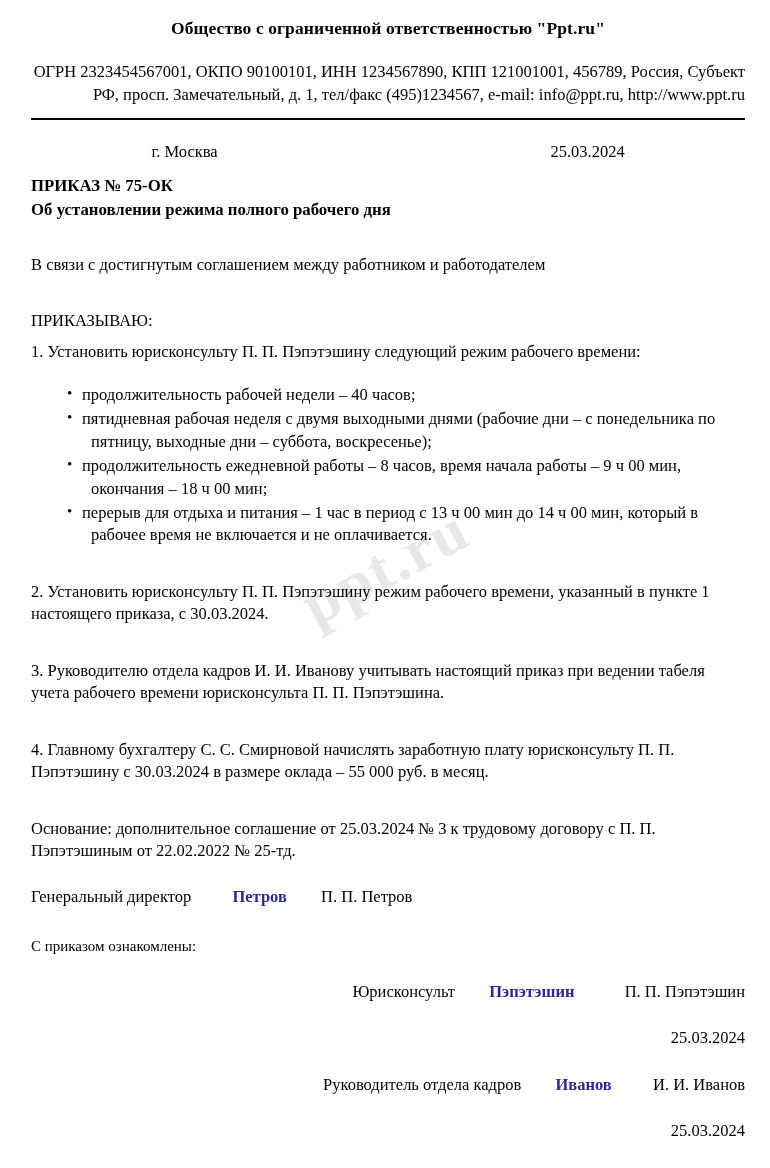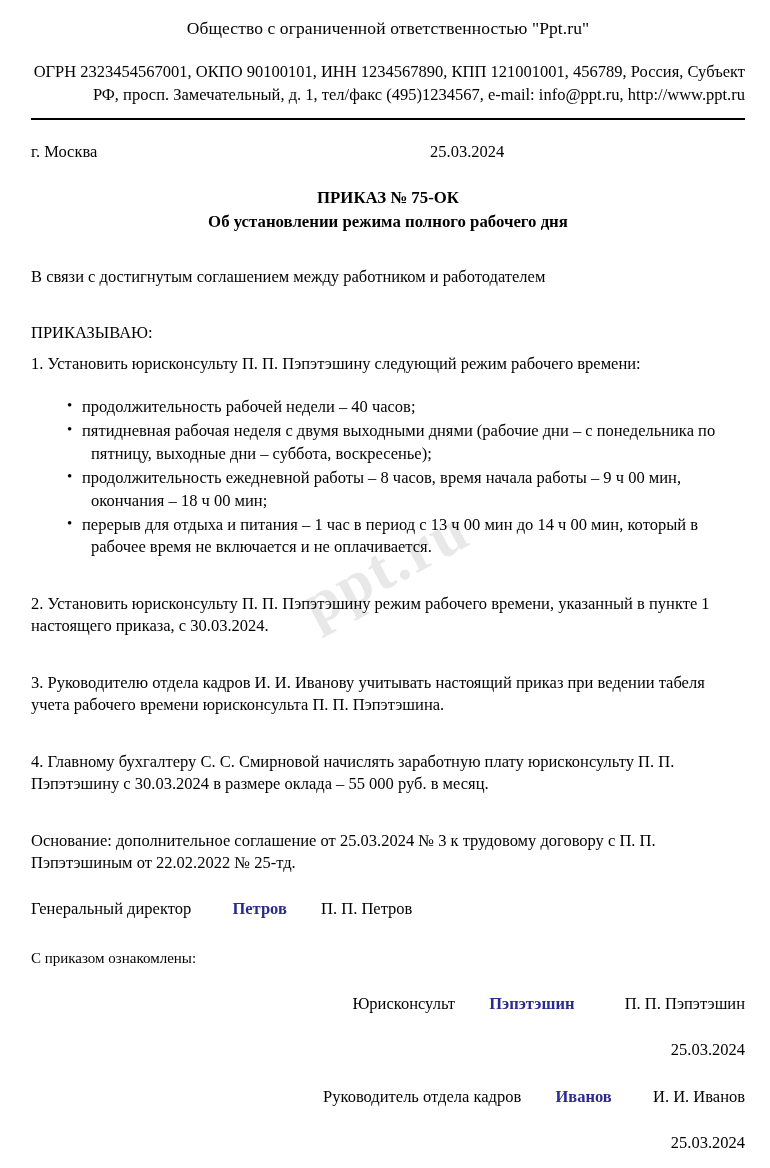--- a/index.html
+++ b/index.html
@@ -44,21 +44,21 @@
 
   #content {
     position: relative;
     z-index: 2;
     padding: 0 25px 0 31px;
   }
 
   
   .org-title {
     text-align: center;
-    font-weight: normal;
+    font-weight: bold;
     font-size: 17.5px;
     letter-spacing: 0.1px;
     margin: 18px 0 0 0;
     line-height: 1.2;
   }
   .org-details {
     font-size: 16.5px;
     line-height: 1.42;
     margin-top: 21px;
     text-align: right;
@@ -68,30 +68,30 @@
     border-top: 2px solid #000;
     margin: 11px 0 0 0;
     width: 714px;
   }
 
   
   .place-date {
     display: flex;
     margin-top: 22px;
     font-size: 16.5px;
+    justify-content: center;
   }
   .place-date .city { width: 399px; }
 
   
   .order-heading {
-    text-align: center;
     font-weight: bold;
     font-size: 16.8px;
     line-height: 1.45;
-    margin-top: 24px;
+    margin-top: 12px;
   }
 
   
   .para {
     font-size: 16.5px;
     line-height: 1.36;
     margin-top: 34px;
   }
   .para.tight { margin-top: 9px; }
   .para.preamble { margin-top: 31px; }

